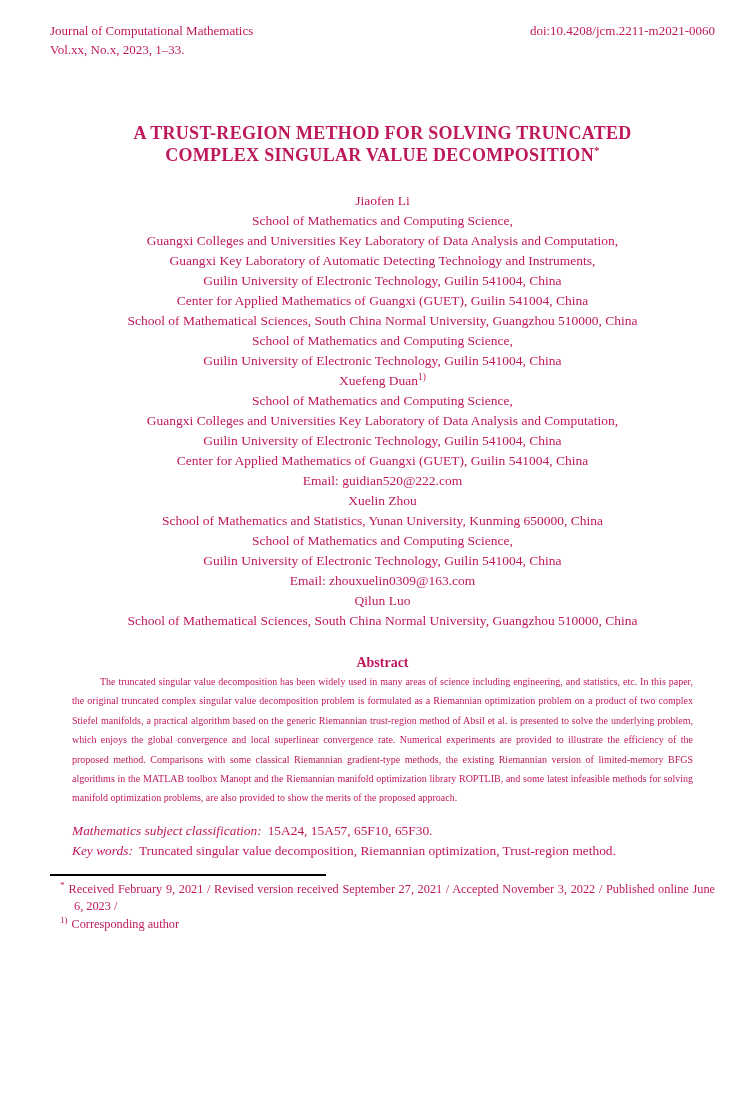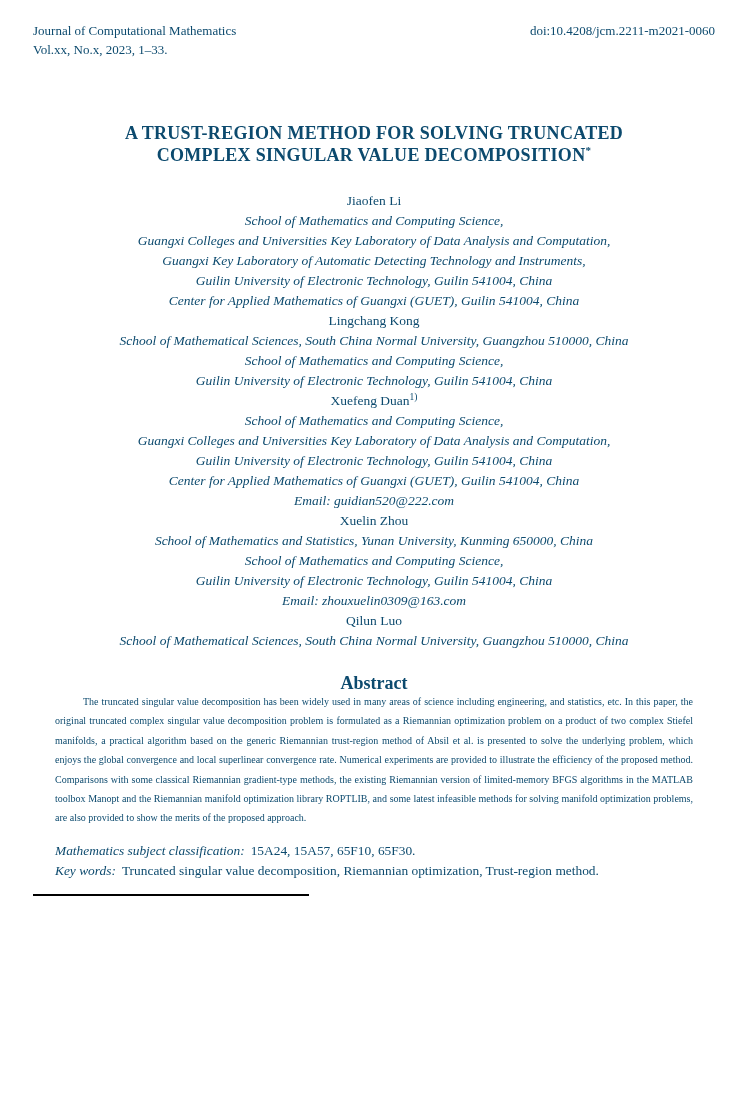--- a/index.html
+++ b/index.html
@@ -5,24 +5,24 @@
   html, body {
     margin: 0;
     padding: 0;
     background: #ffffff;
   }
   .page {
     position: relative;
     width: 748px;
     height: 1093px;
     background: #ffffff;
-    color: #0c4a6e;
+    color: #be185d;
     font-family: "Liberation Serif", "DejaVu Serif", serif;
     box-sizing: border-box;
-    padding: 21px 33px 0 33px;
+    padding: 21px 33px 0 50px;
     overflow: hidden;
   }
   
   .running-head {
     display: flex;
     justify-content: space-between;
     align-items: flex-start;
     font-size: 13px;
     line-height: 19px;
   }
@@ -48,28 +48,27 @@
     line-height: 20px;
   }
   .author-name {
     font-style: normal;
   }
   .author-name sup {
     font-size: 9.5px;
     line-height: 0;
   }
   .affil {
-    font-style: italic;
   }
   
   .abstract-heading {
     margin-top: 23px;
     text-align: center;
     font-weight: bold;
-    font-size: 18px;
+    font-size: 14px;
     line-height: 18px;
   }
   .abstract-body {
     margin: 0 22px 0 22px;
     text-align: justify;
     font-size: 10px;
     line-height: 19.4px;
   }
   .abstract-body .para {
     text-indent: 28px;
@@ -133,21 +132,20 @@
     <div>
       <div class="author-name"><span>Jiaofen Li</span></div>
       <div class="affil">School of Mathematics and Computing Science,</div>
       <div class="affil">Guangxi Colleges and Universities Key Laboratory of Data Analysis and Computation,</div>
       <div class="affil">Guangxi Key Laboratory of Automatic Detecting Technology and Instruments,</div>
       <div class="affil">Guilin University of Electronic Technology, Guilin 541004, China</div>
       <div class="affil">Center for Applied Mathematics of Guangxi (GUET), Guilin 541004, China</div>
     </div>
 
     <div>
-      <div class="author-name"><span>Lingchang Kong</span></div>
       <div class="affil">School of Mathematical Sciences, South China Normal University, Guangzhou 510000, China</div>
       <div class="affil">School of Mathematics and Computing Science,</div>
       <div class="affil">Guilin University of Electronic Technology, Guilin 541004, China</div>
     </div>
 
     <div>
       <div class="author-name"><span>Xuefeng Duan</span><sup>1)</sup></div>
       <div class="affil">School of Mathematics and Computing Science,</div>
       <div class="affil">Guangxi Colleges and Universities Key Laboratory of Data Analysis and Computation,</div>
       <div class="affil">Guilin University of Electronic Technology, Guilin 541004, China</div>
@@ -180,14 +178,22 @@
     <div>
       <span class="class-label">Mathematics subject classification:</span><span>15A24, 15A57, 65F10, 65F30.</span>
     </div>
     <div>
       <span class="class-label">Key words:</span><span>Truncated singular value decomposition, Riemannian optimization, Trust-region method.</span>
     </div>
   </section>
 
   <div class="footnote-rule"></div>
 
+  <section class="footnotes">
+    <div class="fn">
+      <sup>*</sup><span>Received February 9, 2021 / Revised version received September 27, 2021 / Accepted November 3, 2022 / Published online June 6, 2023 /</span>
+    </div>
+    <div class="fn">
+      <sup>1)</sup><span>Corresponding author</span>
+    </div>
+  </section>
 
 </div>
 
 </body></html>

